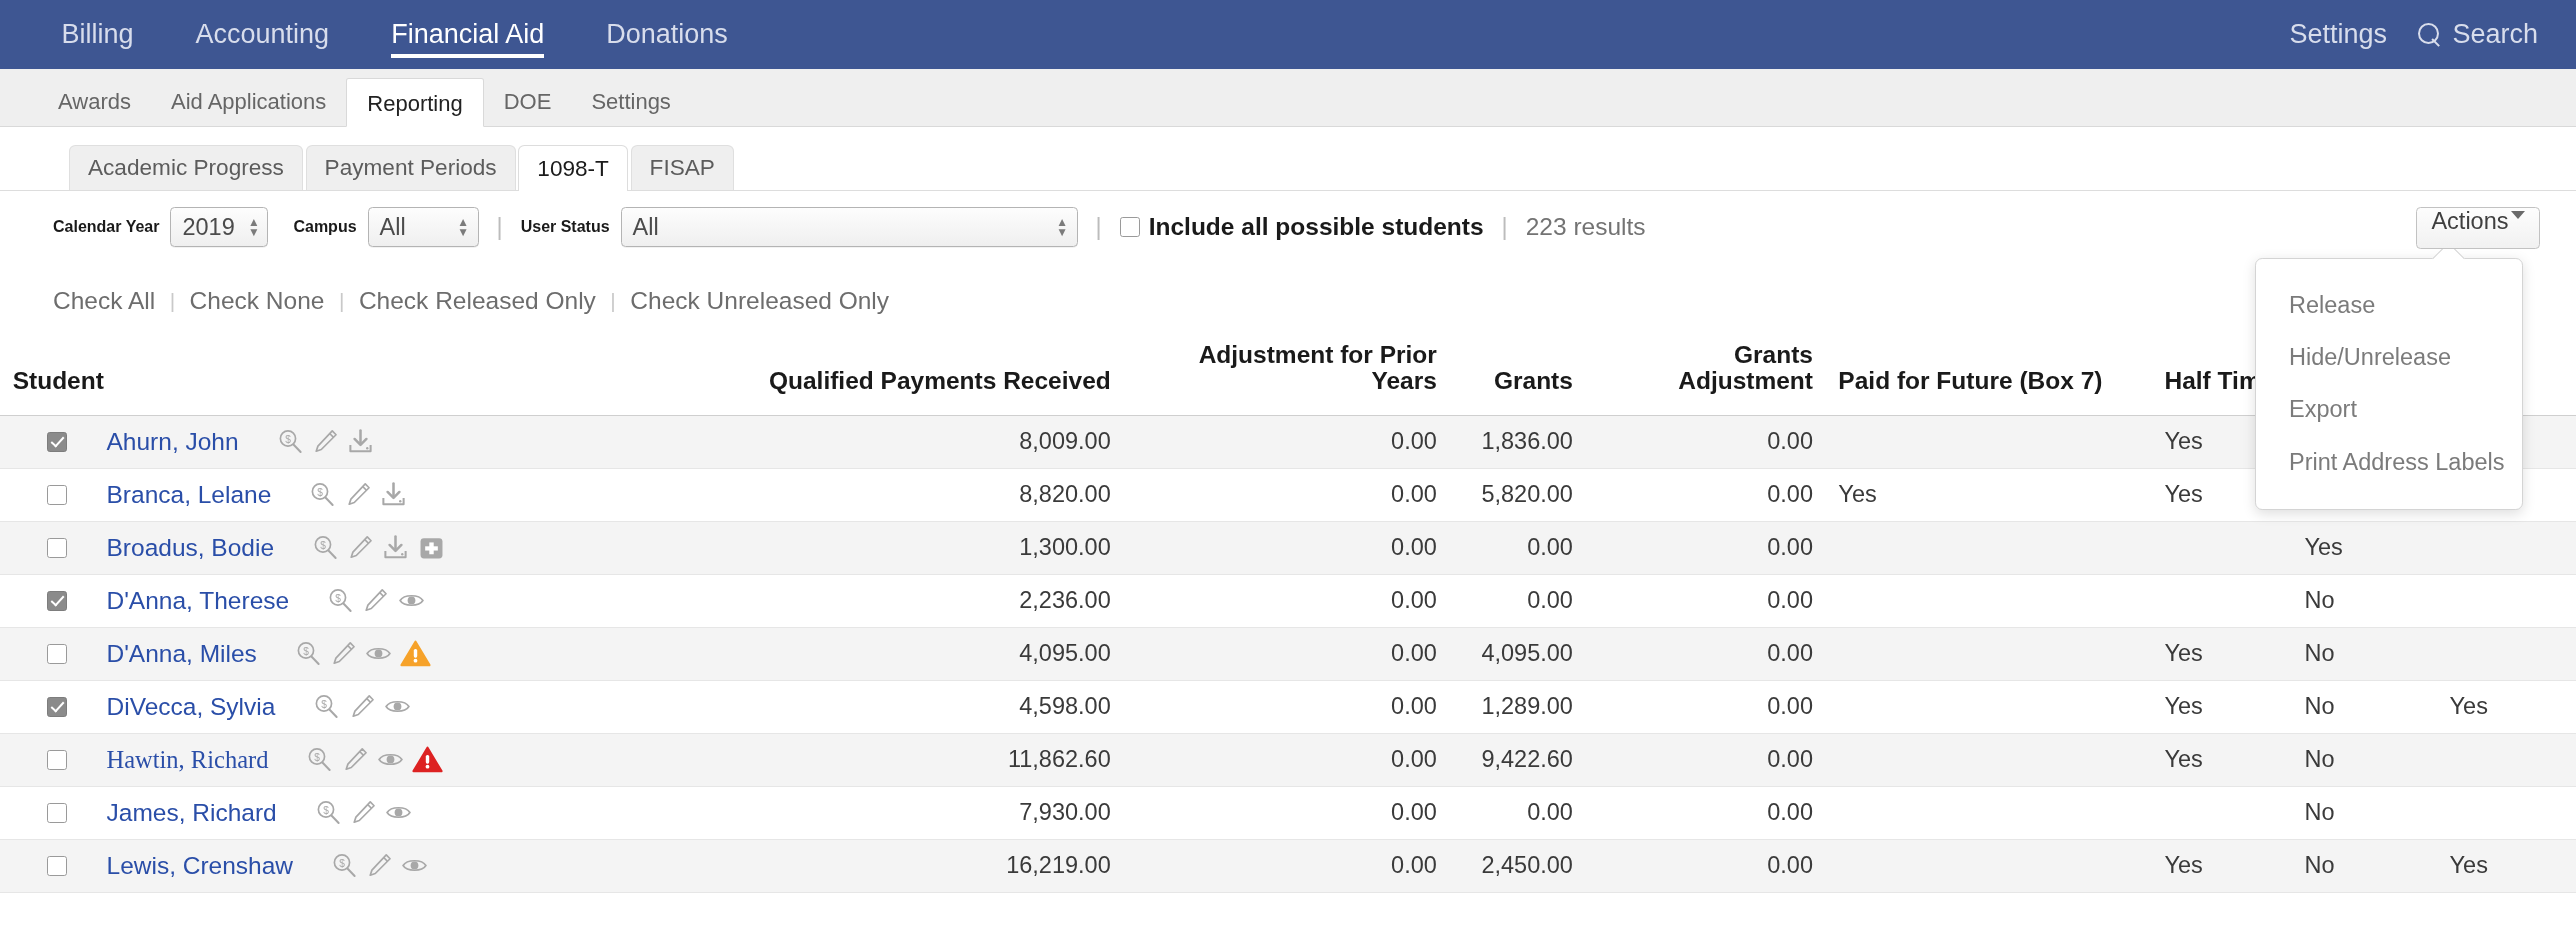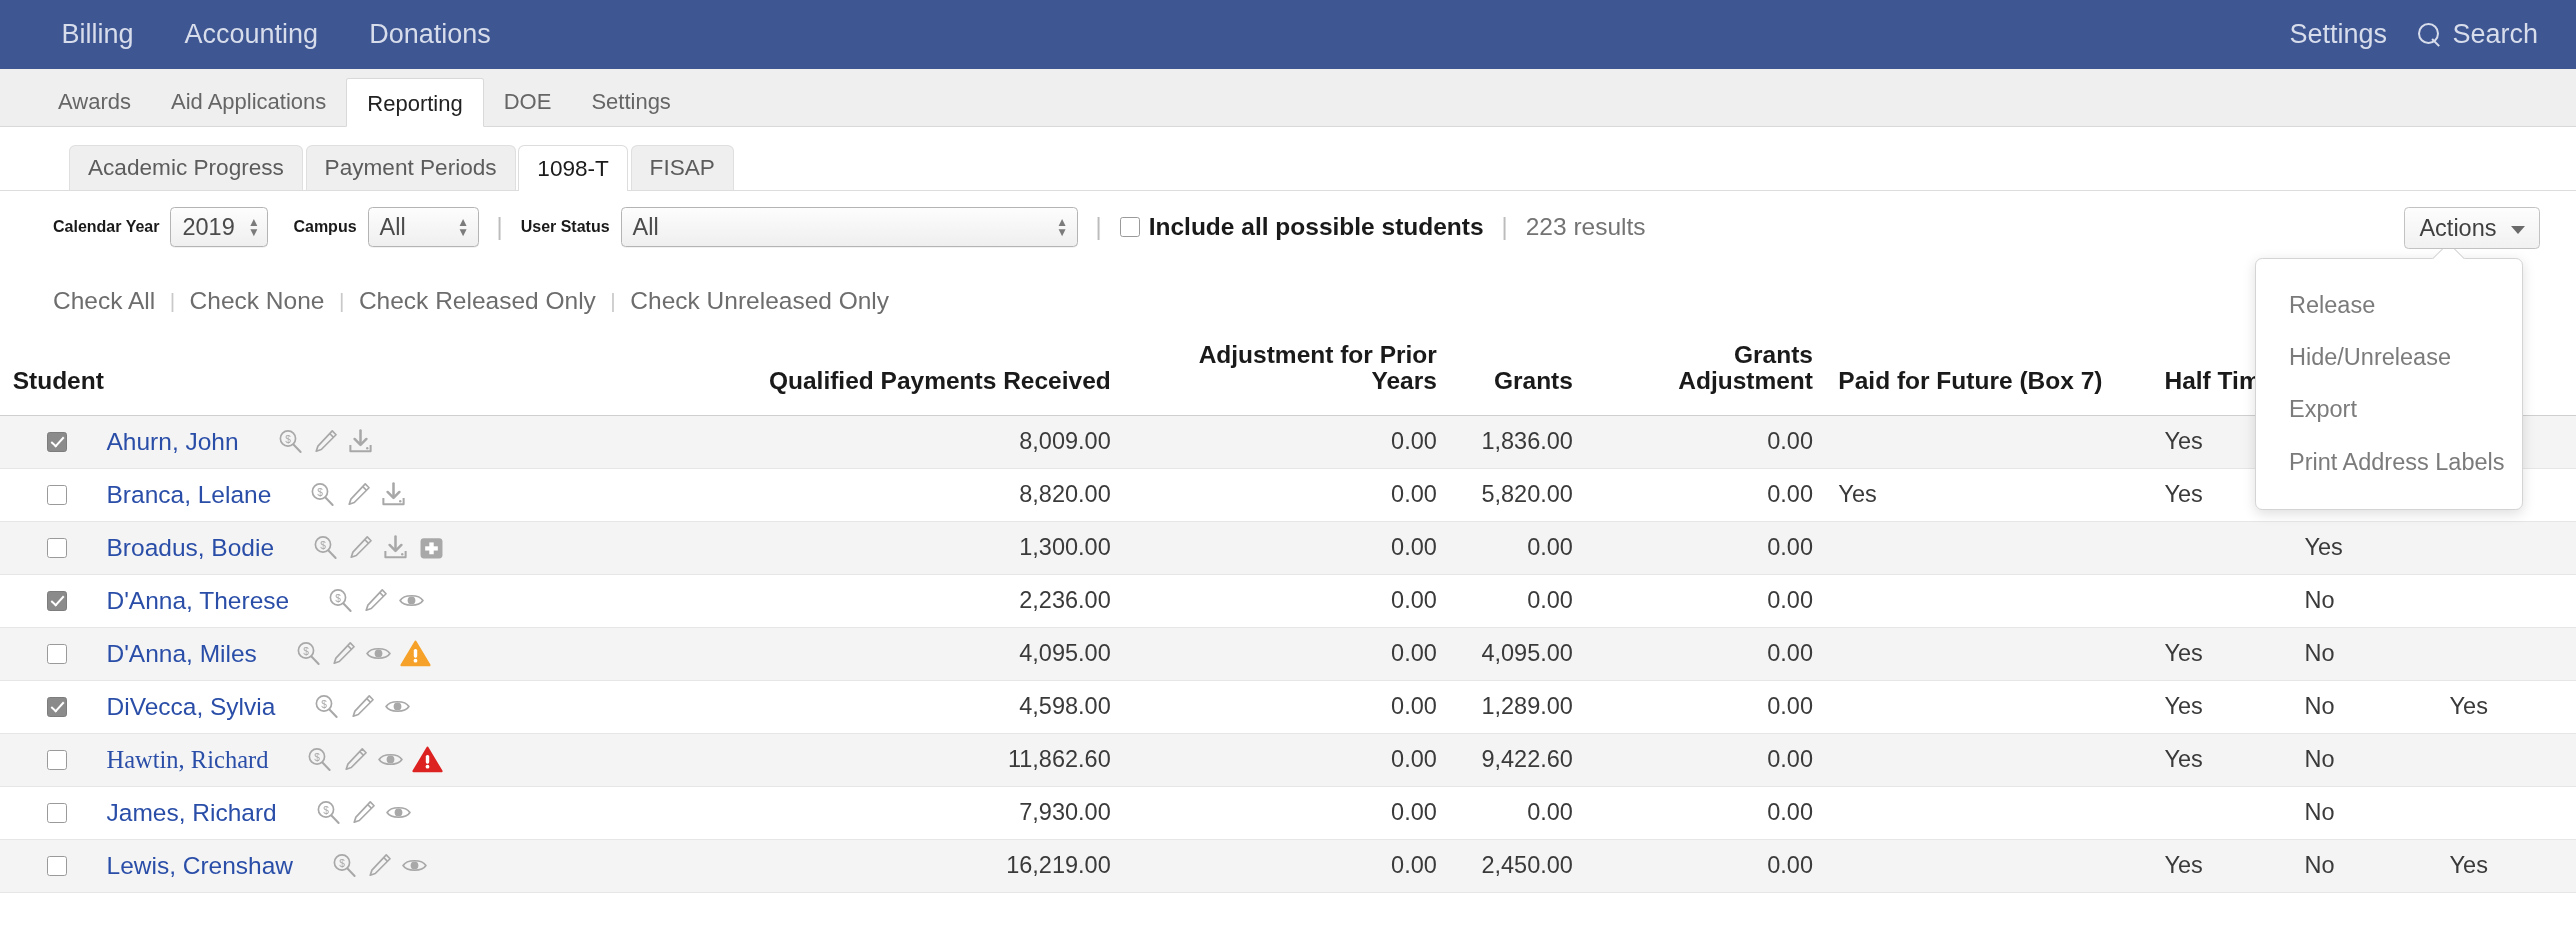--- a/index.html
+++ b/index.html
@@ -14,21 +14,21 @@
 
   
   .topnav {
     height: 69px;
     background: #3e5692;
     display: flex;
     align-items: center;
     padding: 0 38px;
     position: relative;
   }
-  .topnav-left { display:flex; align-items:center; gap: 4px; height:100%; }
+  .topnav-left { display:flex; align-items:center; gap: 15px; height:100%; }
   .topnav-item {
     color: #d8ddec;
     font-size: 27px;
     padding: 0 23.5px;
     height: 100%;
     display: flex;
     align-items: center;
     position: relative;
     cursor: pointer;
     white-space: nowrap;
@@ -183,21 +183,21 @@
   .chkline .t { font-size:24.5px; font-weight:bold; color:#1a1a1a; white-space:nowrap; }
   .results { font-size: 24.5px; color:#737373; white-space:nowrap; }
 
   .actions-btn {
     position:absolute;
     right: 36px; top: 16.3px;
     height: 42px;
     border: 0.9px solid #c2c2c2;
     border-radius: 4.5px;
     background: linear-gradient(#fdfdfd,#f1f1f1);
-    display:flex; align-items:center; gap: 14px;
+    display:flex; gap: 2px;
     padding: 0 14.5px;
     font-size: 23.5px;
     color: #3f3f3f;
     cursor:pointer;
     z-index: 40;
   }
   .caret { width:0; height:0; border-left:7.2px solid transparent; border-right:7.2px solid transparent; border-top:8.2px solid #6a6a6a; margin-top:2.7px; }
 
   .actions-menu {
     position: absolute;
@@ -282,20 +282,21 @@
 
   .warn { width: 31px; height: 27px; position: relative; display:inline-block; flex:none; cursor:pointer; }
 </style>
 </head>
 <body>
 
 <div class="topnav">
   <div class="topnav-left" id="topnav-left">
       <div class="topnav-item">Billing</div>
       <div class="topnav-item">Accounting</div>
+      <div class="topnav-item active">Financial Aid</div>
       <div class="topnav-item">Donations</div>
     </div>
   <div class="topnav-right">
     <div class="topnav-item">Settings</div>
     <div class="search-wrap">
       <span class="mag"></span>
       <span class="topnav-item">Search</span>
     </div>
   </div>
 </div>

